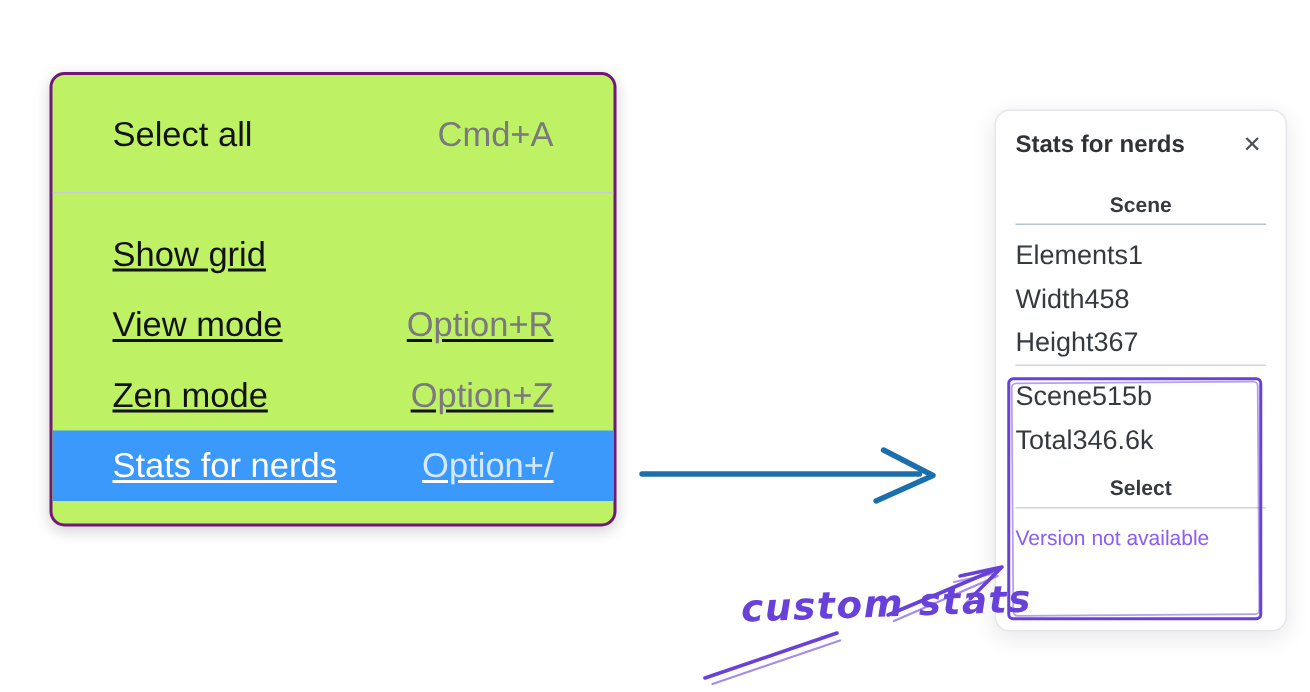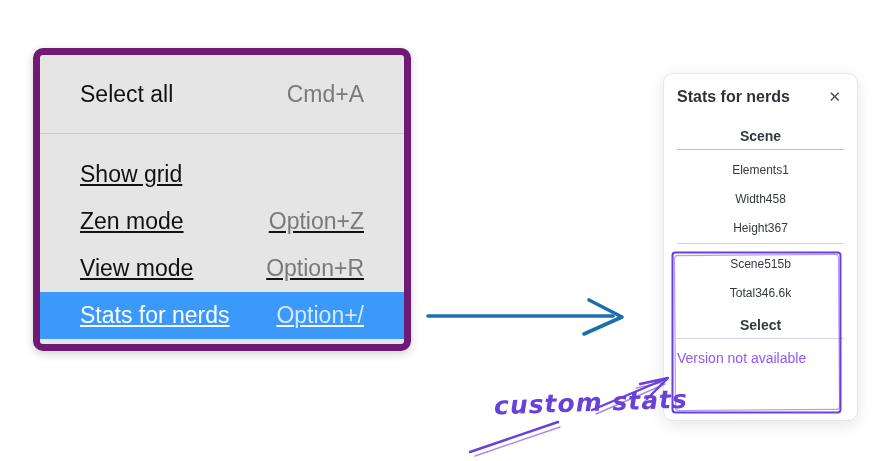--- a/index.html
+++ b/index.html
@@ -6,22 +6,22 @@
   body{
     width:873px;height:461px;position:relative;overflow:hidden;
     background:#ffffff;
     font-family:"Liberation Sans", sans-serif;
   }
 
   
   .context-menu{
     position:absolute;left:33px;top:48px;width:378px;height:303px;
     box-sizing:border-box;
-    background:#e5e5e5;
-    border:7px solid #701a75;
+    background:#bef264;
+    border:2px solid #701a75;
     border-radius:10px;
     box-shadow:0 3px 10px rgba(0,0,0,.18);
     overflow:hidden;
   }
   .menu-row{
     display:flex;align-items:center;justify-content:space-between;
     padding:0 40px;font-size:23px;color:#121212;cursor:default;
   }
   .menu-row .shortcut{color:#79797e;}
   .menu-row-first{height:78px;}
@@ -50,22 +50,22 @@
     font-family:"Liberation Sans", sans-serif;
   }
   .section-heading{
     font-size:14px;font-weight:700;text-align:center;color:#343a40;
     margin-top:22px;margin-bottom:5px;
   }
   .section-heading.tight{margin-top:9px;}
   .stats-divider{height:1px;background:#b7c4d0;border:none;margin:0 0 6px 0;}
   .stats-divider.light{background:#cfd6dc;}
   .stat-row{
-    display:flex;justify-content:center;
-    font-size:12px;line-height:29px;color:#343a40;
+    display:flex;justify-content:flex-start;
+    font-size:18px;line-height:29px;color:#343a40;
   }
   .version-note{font-size:14px;line-height:27px;color:#8b5cf6;}
 
   
   .annotation-layer{
     position:absolute;left:0;top:0;width:873px;height:461px;
     pointer-events:none;z-index:5;
   }
   .blue-stroke{stroke:#1c6fad;fill:none;stroke-linecap:round;stroke-linejoin:round;}
   .purple-stroke{stroke:#6741d9;fill:none;stroke-linecap:round;stroke-linejoin:round;}
@@ -84,26 +84,26 @@
   <div class="menu-row menu-row-first">
     <span>Select all</span>
     <span class="shortcut">Cmd+A</span>
   </div>
   <div class="menu-divider"></div>
   <div class="menu-group">
     <div class="menu-row">
       <span>Show grid</span>
     </div>
     <div class="menu-row">
+      <span>View mode</span>
+      <span class="shortcut">Option+R</span>
+    </div>
+    <div class="menu-row">
       <span>Zen mode</span>
       <span class="shortcut">Option+Z</span>
-    </div>
-    <div class="menu-row">
-      <span>View mode</span>
-      <span class="shortcut">Option+R</span>
     </div>
     <div class="menu-row selected">
       <span>Stats for nerds</span>
       <span class="shortcut">Option+/</span>
     </div>
   </div>
 </div>
 
 <div class="stats-panel">
   <div class="stats-header">

